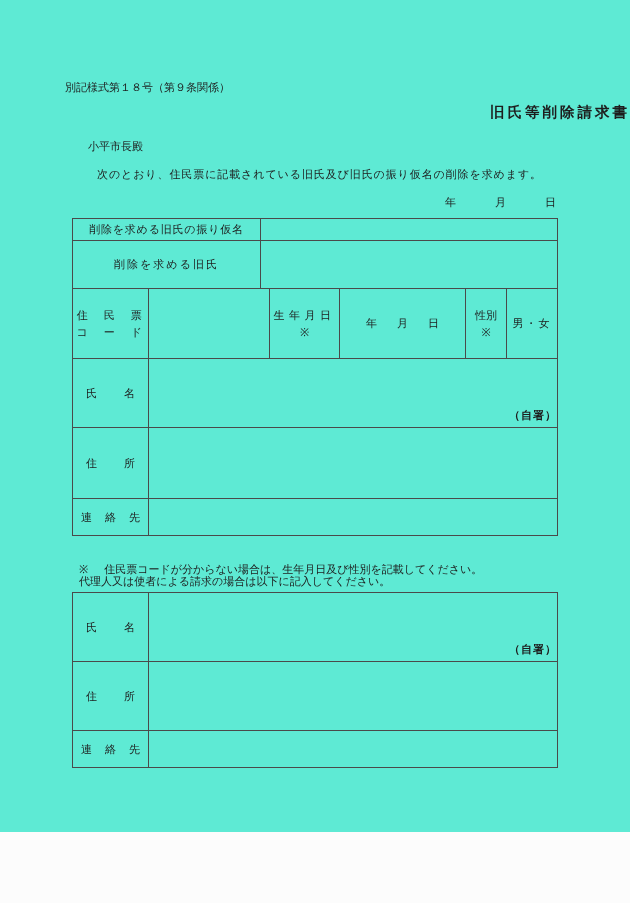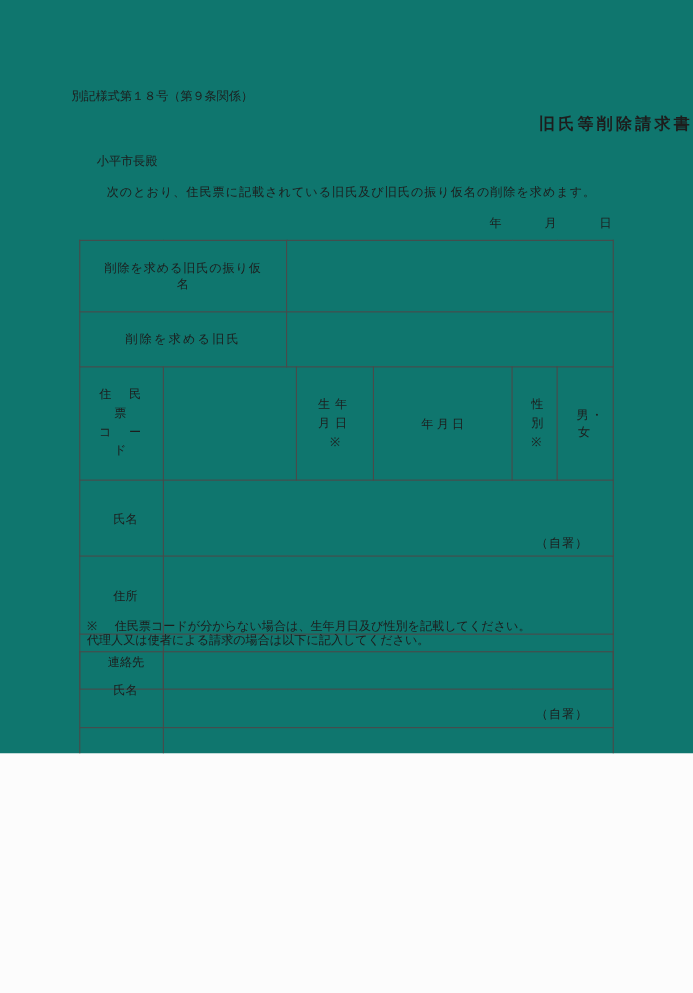--- a/index.html
+++ b/index.html
@@ -1,17 +1,17 @@
 <!DOCTYPE html>
 <html><head>
 <meta charset="utf-8">
 <style>
   html,body{margin:0;padding:0;background:#fcfcfc;}
   .page{
-    position:relative;width:630px;height:685px;background:#0f766e;
+    position:relative;width:630px;height:832px;background:#5eead4;
     font-family:"Liberation Serif","DejaVu Serif",serif;color:#1d1d1d;
     overflow:hidden;
   }
   .line{position:absolute;font-size:11px;white-space:nowrap;}
   .form-number{left:65px;top:80px;}
   .doc-title{
     position:absolute;left:0;top:103px;width:100%;text-align:right;
     font-size:14.5px;letter-spacing:3px;font-weight:bold;margin:0;
   }
   .addressee{left:88px;top:139px;}
@@ -21,37 +21,37 @@
     display:flex;justify-content:space-between;font-size:11px;
   }
   .note{left:79px;top:537px;margin-top:24px;}
   .note .marker{margin-right:16px;}
   .agent-instruction{left:79px;top:574px;text-align:center;}
 
   table{position:absolute;left:72px;border-collapse:collapse;table-layout:fixed;}
   .t1{top:218px;width:485px;}
   .t2{top:592px;width:485px;}
   td{
-    border:1px solid #4a4a4a;padding:17px;font-size:11px;color:#1d1d1d;
+    border:1px solid #4a4a4a;padding:0;font-size:11px;color:#1d1d1d;
     vertical-align:middle;text-align:center;overflow:hidden;margin-top:20px;
   }
   tr.h22{height:22px;} tr.h48{height:48px;} tr.h70{height:70px;}
   tr.h69{height:69px;} tr.h71{height:71px;} tr.h37{height:37px;}
 
   .ls08{letter-spacing:0.8px;}
   .ls2{letter-spacing:2px;}
   .two-line div{line-height:17px;}
   .rc-line{letter-spacing:2.5px;}
   .bd-line{letter-spacing:4.5px;}
   .spread{display:flex;justify-content:space-between;align-items:center;}
   .pad13{padding:0 13px;}
   .pad8{padding:0 8px;}
   .pad26{padding:0 26px;}
   td.rel{position:relative;}
-  .signature{position:absolute;right:22px;bottom:4px;font-size:11px;letter-spacing:1px;white-space:nowrap;}
+  .signature{position:absolute;right:0;bottom:4px;font-size:11px;letter-spacing:1px;white-space:nowrap;font-weight:bold;}
   .sex-opts{letter-spacing:2px;}
 </style>
 </head>
 <body>
 
 <div class="page">
 
   <div class="line form-number">別記様式第１８号（第９条関係）</div>
 
   <h1 class="doc-title">旧氏等削除請求書</h1>

